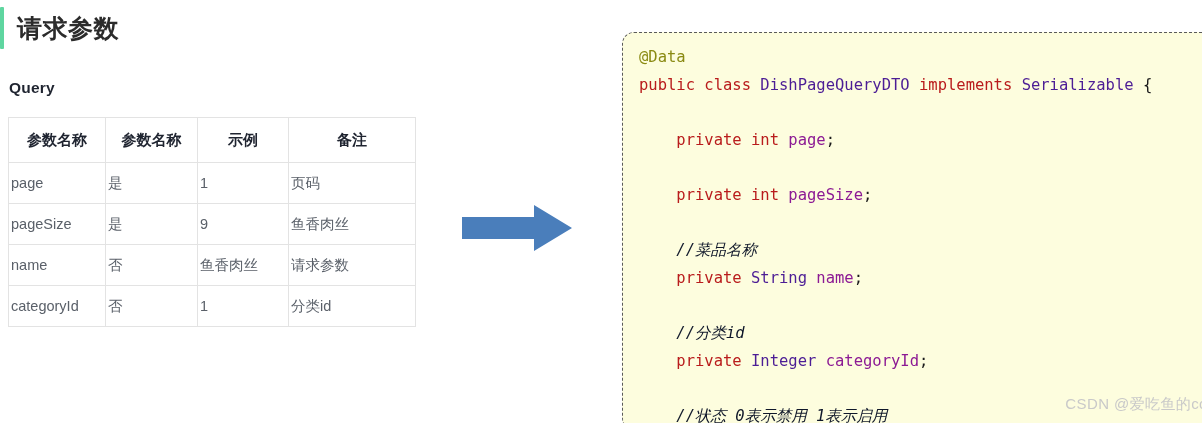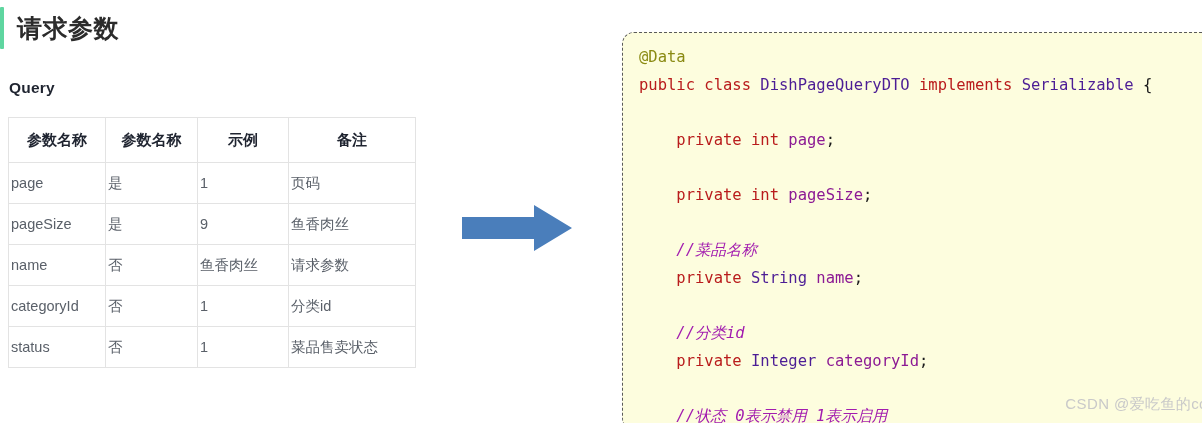--- a/index.html
+++ b/index.html
@@ -122,21 +122,21 @@
     line-height: 27.6px;
     white-space: pre;
     color: #1a1a1a;
   }
   .code-line { height: 27.6px; }
   .tok-ann   { color: #8a8a12; }
   .tok-kw    { color: #b91c1c; }
   .tok-type  { color: #4c1d95; }
   .tok-ident { color: #8c1a94; }
   .tok-plain { color: #1a1a1a; }
-  .tok-cmt   { color: #a21caf; font-style: italic; }
+  .tok-cmt   { color: #0f172a; font-style: italic; }
 
   #watermark {
     position: absolute;
     right: 14px;
     bottom: 15px;
     font-size: 15px;
     color: #c9c9c9;
     font-family: "Liberation Sans", "DejaVu Sans", sans-serif;
     letter-spacing: 0.4px;
     white-space: nowrap;
@@ -187,26 +187,20 @@
         <td>否</td>
         <td>鱼香肉丝</td>
         <td>请求参数</td>
       </tr>
       <tr>
         <td>categoryId</td>
         <td>否</td>
         <td>1</td>
         <td>分类id</td>
       </tr>
-      <tr>
-        <td>status</td>
-        <td>否</td>
-        <td>1</td>
-        <td>菜品售卖状态</td>
-      </tr>
     </tbody>
   </table>
 </div>
 
 <svg id="flow-arrow" viewBox="0 0 110 46">
   <polygon id="arrow-shape" points="0,12 72,12 72,0 110,23 72,46 72,34 0,34" fill="#4a7ebb"></polygon>
 </svg>
 
 <div id="code-panel" style="background: rgb(253, 253, 222);">
   <div id="code-body"><div class="code-line"><span class="tok-ann">@Data</span></div><div class="code-line"><span class="tok-kw">public </span><span class="tok-kw">class </span><span class="tok-type">DishPageQueryDTO </span><span class="tok-kw">implements </span><span class="tok-type">Serializable </span><span class="tok-plain">{</span></div><div class="code-line">&nbsp;</div><div class="code-line"><span class="tok-plain">    </span><span class="tok-kw">private </span><span class="tok-kw">int </span><span class="tok-ident">page</span><span class="tok-plain">;</span></div><div class="code-line">&nbsp;</div><div class="code-line"><span class="tok-plain">    </span><span class="tok-kw">private </span><span class="tok-kw">int </span><span class="tok-ident">pageSize</span><span class="tok-plain">;</span></div><div class="code-line">&nbsp;</div><div class="code-line"><span class="tok-plain">    </span><span class="tok-cmt">//菜品名称</span></div><div class="code-line"><span class="tok-plain">    </span><span class="tok-kw">private </span><span class="tok-type">String </span><span class="tok-ident">name</span><span class="tok-plain">;</span></div><div class="code-line">&nbsp;</div><div class="code-line"><span class="tok-plain">    </span><span class="tok-cmt">//分类id</span></div><div class="code-line"><span class="tok-plain">    </span><span class="tok-kw">private </span><span class="tok-type">Integer </span><span class="tok-ident">categoryId</span><span class="tok-plain">;</span></div><div class="code-line">&nbsp;</div><div class="code-line"><span class="tok-plain">    </span><span class="tok-cmt">//状态 0表示禁用 1表示启用</span></div></div>

